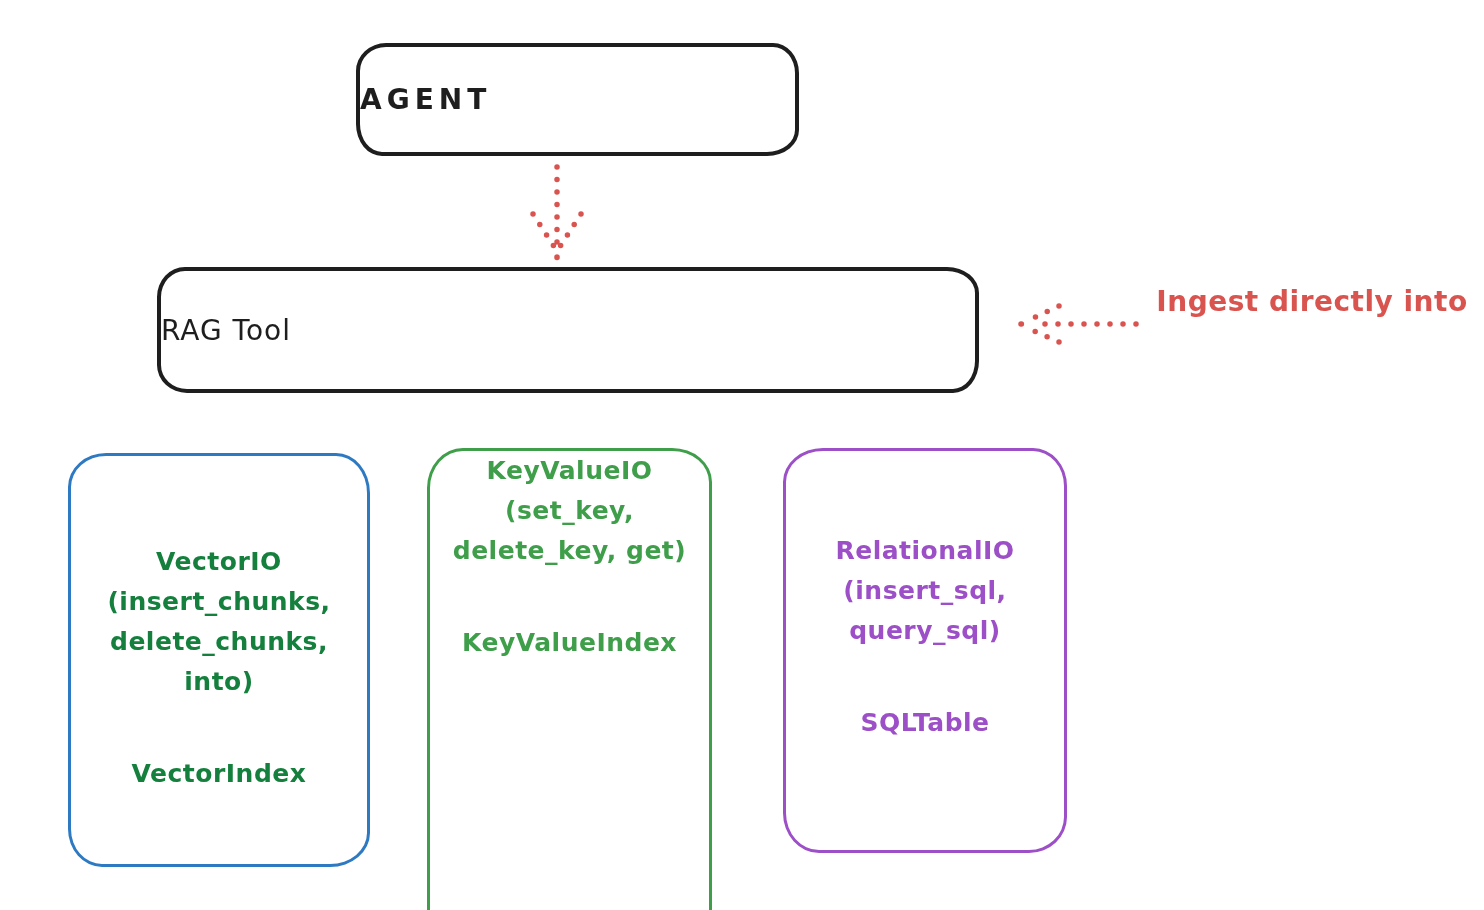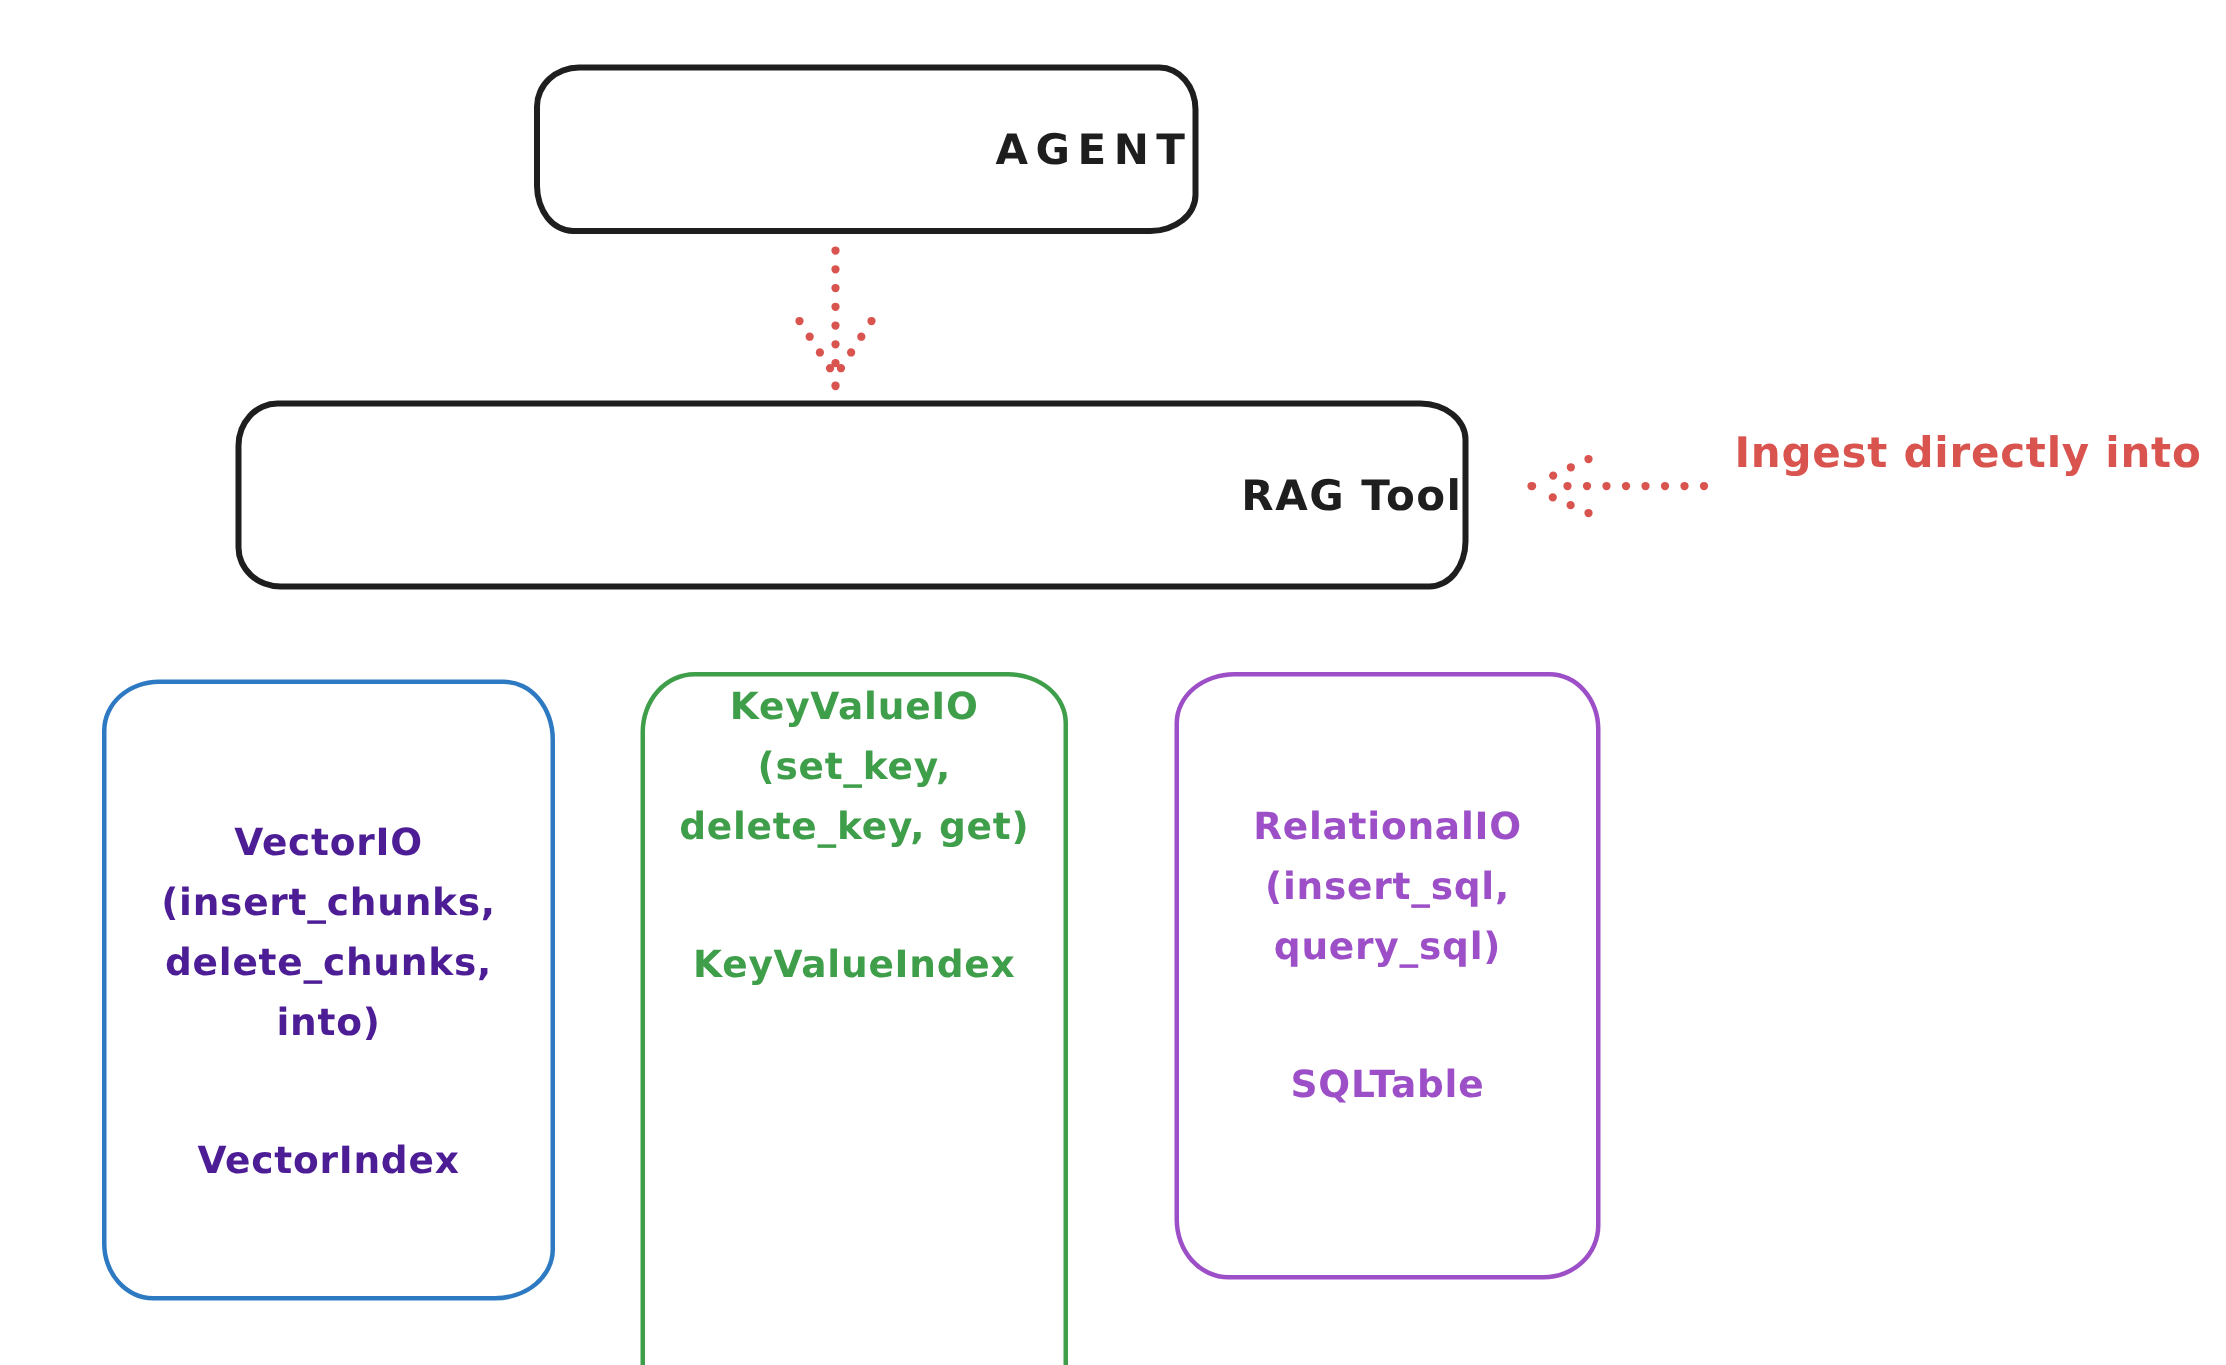--- a/index.html
+++ b/index.html
@@ -10,55 +10,55 @@
     background: #ffffff;
     overflow: hidden;
     font-family: "DejaVu Sans", sans-serif;
   }
   .node {
     position: absolute;
     box-sizing: border-box;
     background: #ffffff;
     display: flex;
     align-items: center;
-    justify-content: flex-end;
+    justify-content: flex-start;
     color: #1e1e1e;
   }
   .agent-box {
     left: 356px; top: 43px; width: 443px; height: 113px;
     border: 4px solid #1e1e1e;
     border-radius: 30px 26px 32px 26px / 28px 30px 26px 32px;
     font-size: 28px;
     font-weight: bold;
     letter-spacing: 5px;
   }
   .rag-box {
     left: 157px; top: 267px; width: 822px; height: 126px;
     border: 4px solid #1e1e1e;
     border-radius: 28px 32px 26px 30px / 30px 26px 32px 28px;
     font-size: 28px;
-    font-weight: bold;
+    font-weight: normal;
     letter-spacing: 1px;
   }
   .backend-box {
     position: absolute;
     box-sizing: border-box;
     background: #ffffff;
     display: flex;
     flex-direction: column;
     align-items: center;
     text-align: center;
     font-size: 25px;
     font-weight: bold;
     line-height: 40px;
     letter-spacing: 0.5px;
   }
   .vector-box {
     left: 68px; top: 453px; width: 302px; height: 414px;
-    border: 3.5px solid #2e7ac2; color: #4c1d95;
+    border: 3.5px solid #2e7ac2; color: #15803d;
     border-radius: 38px 34px 40px 34px / 34px 40px 34px 38px;
     padding-top: 86px;
   }
   .keyvalue-box {
     left: 427px; top: 448px; width: 285px; height: 522px;
     border: 3.5px solid #3f9e4a; color: #3f9e4a;
     border-radius: 36px 40px 34px 38px / 40px 34px 38px 36px;
   }
   .relational-box {
     left: 783px; top: 448px; width: 284px; height: 405px;

